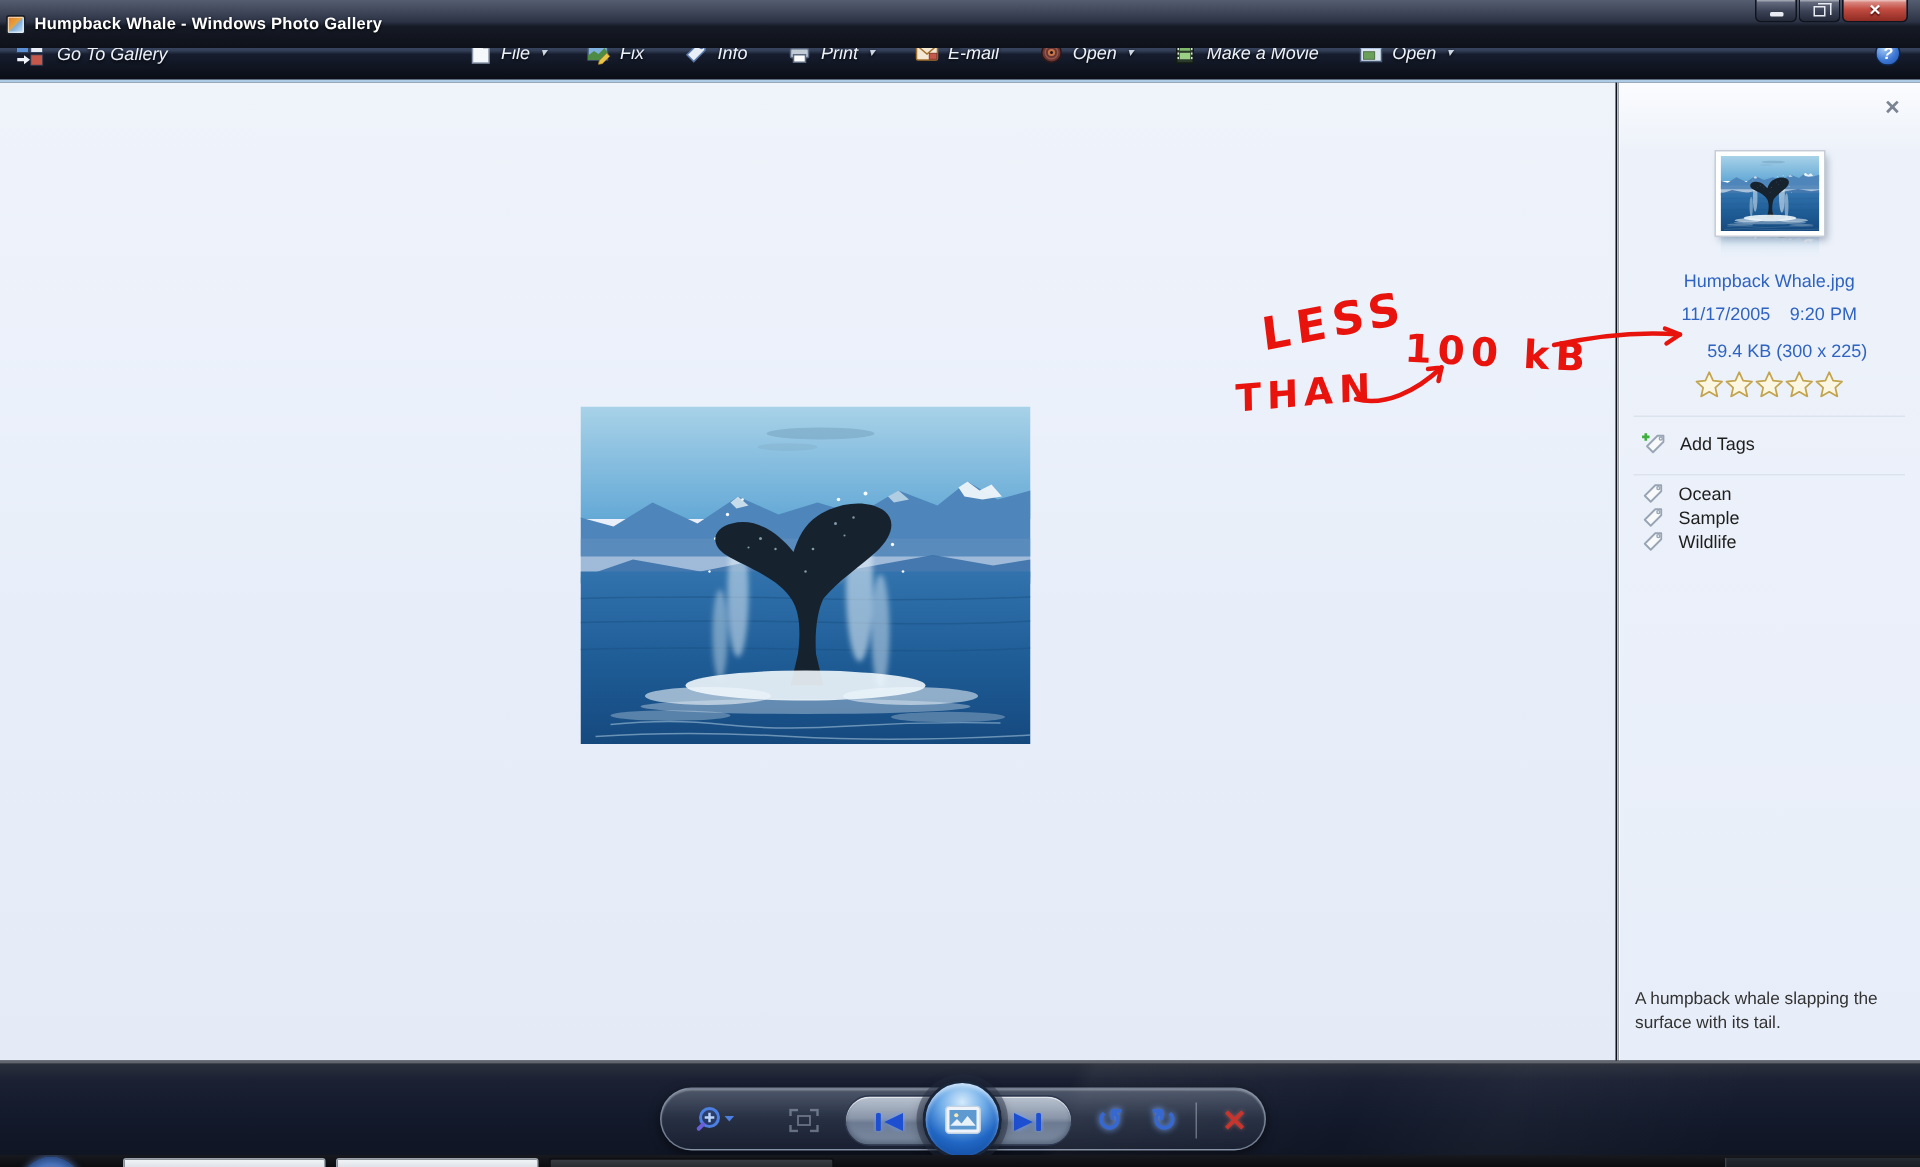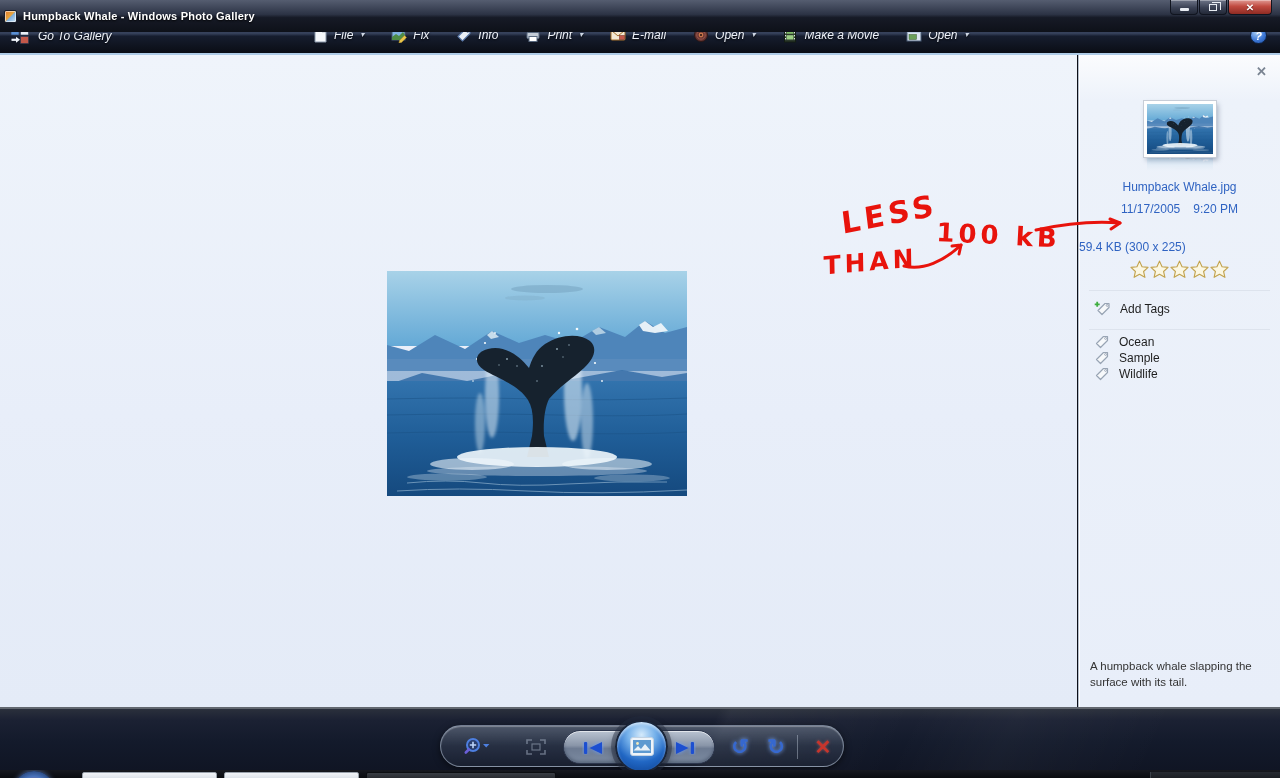--- a/index.html
+++ b/index.html
@@ -68,21 +68,21 @@
     box-shadow:0 0 0 1px #c7cdd7, 2px 3px 5px rgba(50,70,100,.4); }
   .thumb-wrap svg { display:block; width:66px; height:50px; }
   .thumb-reflect { width:72px; height:15px; margin:1px auto 0; overflow:hidden; opacity:.22;
     transform:scaleY(-1);
     -webkit-mask-image:linear-gradient(0deg, rgba(0,0,0,.9), transparent 90%);
     mask-image:linear-gradient(0deg, rgba(0,0,0,.9), transparent 90%); }
   .thumb-reflect svg { display:block; width:66px; height:50px; margin:0 auto; }
   .file-name { margin-top:7px; text-align:center; color:#2f63c2; font-size:12px; }
   .file-date { margin-top:8px; display:flex; justify-content:center; gap:13px;
     color:#2f63c2; font-size:12px; }
-  .file-size { margin-top:24px; text-align:left; color:#2f63c2; font-size:12px; }
+  .file-size { margin-top:11px; text-align:center; color:#2f63c2; font-size:12px;padding-left:24px; }
   .stars { margin-top:6px; display:flex; justify-content:center; gap:1px; }
   .sep { height:1px; background:#dde3ed; margin:12px 10px 0; }
   .add-tags { display:flex; align-items:center; gap:9px; padding:10px 0 0 15px;
     font-size:12px; color:#1e1e1e; cursor:default; }
   .tag-row { display:flex; align-items:center; gap:9px; padding:0 0 0 15px; 
     font-size:12px; color:#1e1e1e; cursor:default; }
   .tag-list { margin-top:4px; }
   .caption { position:absolute; bottom:16px; left:11px; right:11px; text-align:left;
     font-size:11.5px; color:#333; line-height:1.45; }
 

